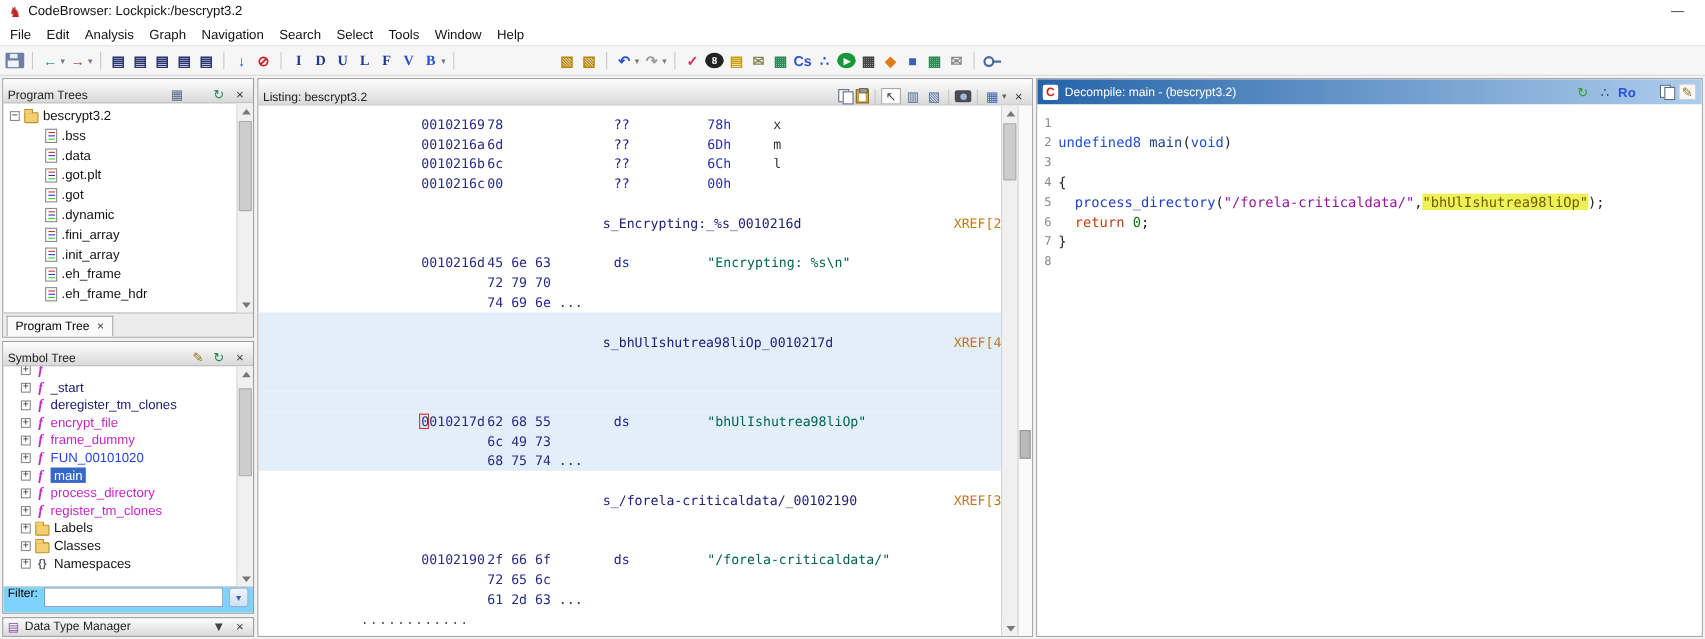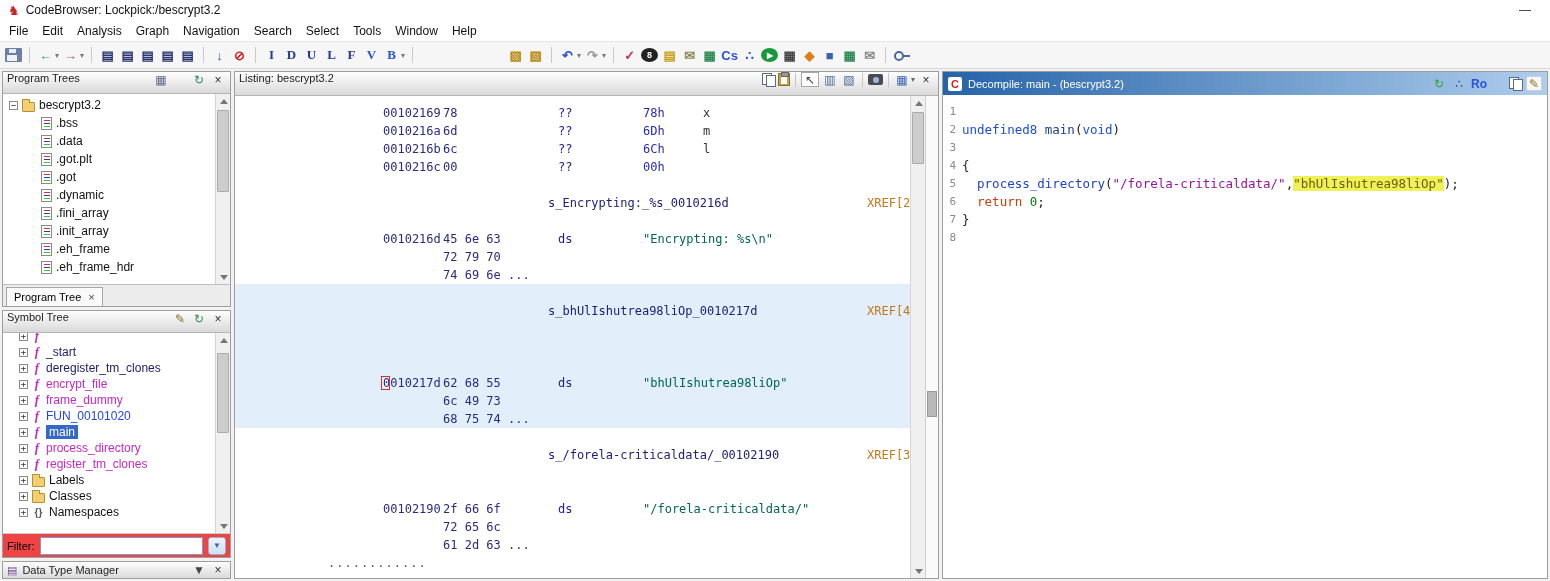--- a/index.html
+++ b/index.html
@@ -23,21 +23,21 @@
   .tb-eight{background:#222;color:#fff !important;border-radius:50%;width:14px;height:14px;font-size:9px}
   .tb-play{background:#17993b;color:#fff !important;border-radius:50%;width:14px;height:14px;font-size:8px;padding-left:1px}
   .tb-key{width:18px;height:16px;position:relative}
   .tb-key::before{content:"";position:absolute;left:1px;top:4px;width:6px;height:6px;border:2px solid #4a6a9a;border-radius:50%}
   .tb-key::after{content:"";position:absolute;left:10px;top:8px;width:7px;height:2px;background:#4a6a9a;box-shadow:4px 2px 0 -1px #4a6a9a}
 
   
   .main{display:flex;gap:3px;padding:2px;height:512px;background:#f2f2f2}
   .left-col{width:229px;display:flex;flex-direction:column;gap:3px}
   .panel{background:#fff;border:1px solid #9e9e9e;display:flex;flex-direction:column;overflow:hidden}
-  .phead{height:22px;flex:0 0 22px;background:linear-gradient(#fefefe,#d9d9d9);border-bottom:1px solid #b5b5b5;display:flex;align-items:flex-start;gap:4px;padding:0 4px;font-size:11px;color:#222}
+  .phead{height:22px;flex:0 0 22px;background:linear-gradient(#fefefe,#d9d9d9);border-bottom:1px solid #b5b5b5;display:flex;align-items:flex-end;gap:4px;padding:0 4px;font-size:11px;color:#222}
   .phicons{margin-left:auto;display:flex;align-items:center;gap:3px}
   .hi{width:16px;height:15px;display:inline-flex;align-items:center;justify-content:center;font-size:12px;cursor:default}
   .hi-sep{width:1px;height:14px;background:#c6c6c6;margin:0 2px}
   .hi-boxed{border:1px solid #a8a8a8;background:#fff;width:18px}
   .hi-chip{background:#f7f7f7;border:1px solid #cfcfcf;border-radius:2px}
   .hi-dd{font-size:8px;color:#666;margin-left:-2px}
   .hi-copy{width:13px;height:13px;position:relative}
   .hi-copy::before,.hi-copy::after{content:"";position:absolute;width:8px;height:10px;background:#fff;border:1px solid #5a6a85}
   .hi-copy::before{left:0;top:0}.hi-copy::after{left:4px;top:2px}
   .hi-paste{width:12px;height:13px;position:relative;background:#c8a24a;border:1px solid #8a6d25}
@@ -58,21 +58,21 @@
   .folder-icon::before{content:"";position:absolute;top:-4px;left:-1px;width:6px;height:3px;background:#f3cf71;border:1px solid #b8912f;border-bottom:none;border-radius:1px 1px 0 0}
   .page-icon{flex:0 0 11px;width:11px;height:13px;background:#fff;border:1px solid #8a8a8a;position:relative}
   .page-icon::before{content:"";position:absolute;left:2px;top:2px;width:6px;height:1px;background:#c33;box-shadow:0 3px 0 #33c,0 6px 0 #3c3}
   .f-icon{flex:0 0 10px;width:10px;text-align:center;font:italic bold 13px "Liberation Serif",serif;color:#c030c0}
   .braces-icon{flex:0 0 13px;font-size:10px;font-weight:bold;color:#556;text-align:center}
   .col-navy{color:#1a1a6e}.col-magenta{color:#c428c4}.col-blue{color:#2244ee}.col-plain{color:#111}
   .strow.selected .st-label{background:#3668c8;color:#fff;padding:0 3px}
   .tab-row{height:22px;flex:0 0 22px;background:#ececec;border-top:1px solid #bdbdbd;display:flex;align-items:flex-end;padding-left:3px}
   .dock-tab{background:#fafafa;border:1px solid #a8a8a8;border-bottom:none;font-size:11px;padding:3px 7px;display:flex;gap:7px;}
   .tab-close{color:#444;font-size:11px}
-  .filter-row{height:24px;flex:0 0 24px;display:flex;align-items:center;gap:5px;padding:0 4px;background:#ef4444;border-top:1px solid #cdcdcd;font-size:11px}
+  .filter-row{height:24px;flex:0 0 24px;display:flex;gap:5px;padding:0 4px;background:#7dd3fc;border-top:1px solid #cdcdcd;font-size:11px}
   .filter-input{flex:1;height:18px;border:1px solid #7a9ccc;background:#fff;font-size:11px;padding:0 3px;outline:none}
   .filter-btn{width:18px;height:18px;border:1px solid #9ab0d0;border-radius:3px;background:linear-gradient(#eef4fc,#cfe0f4);display:inline-flex;align-items:center;justify-content:center;font-size:8px;color:#3a62b0}
   .dtm{height:18px;flex:0 0 18px;background:linear-gradient(#fdfdfd,#dadada);border:1px solid #9e9e9e;display:flex;align-items:center;gap:5px;padding:0 4px;font-size:11px;color:#222}
   .dtm-left-icon{color:#7a4a9a;font-size:11px}
 
   
   .vscroll{flex:0 0 15px;width:15px;background:#f0f0f0;border-left:1px solid #d5d5d5;position:relative}
   .sarrow{position:absolute;left:0;width:15px;height:14px;background:#f0f0f0}
   .sarrow::after{content:"";position:absolute;left:4px;border-left:4px solid transparent;border-right:4px solid transparent}
   .sarrow.up{top:0}.sarrow.up::after{top:5px;border-bottom:5px solid #777}

